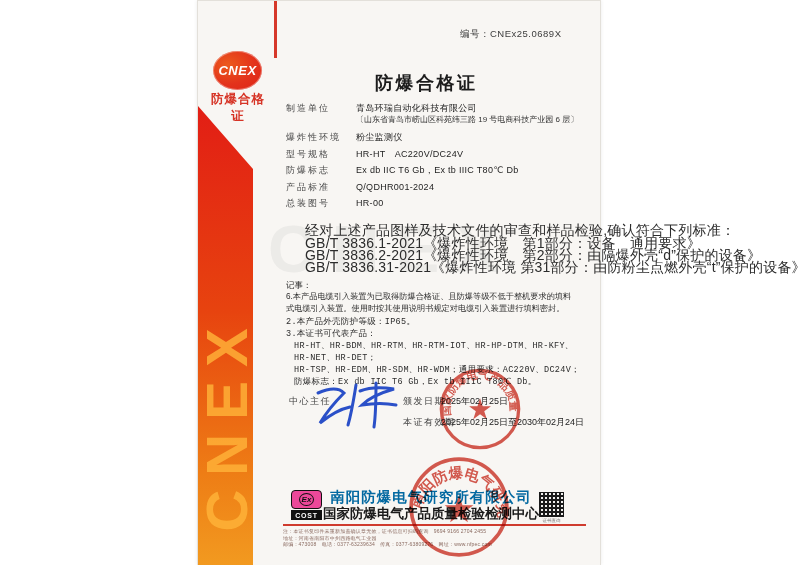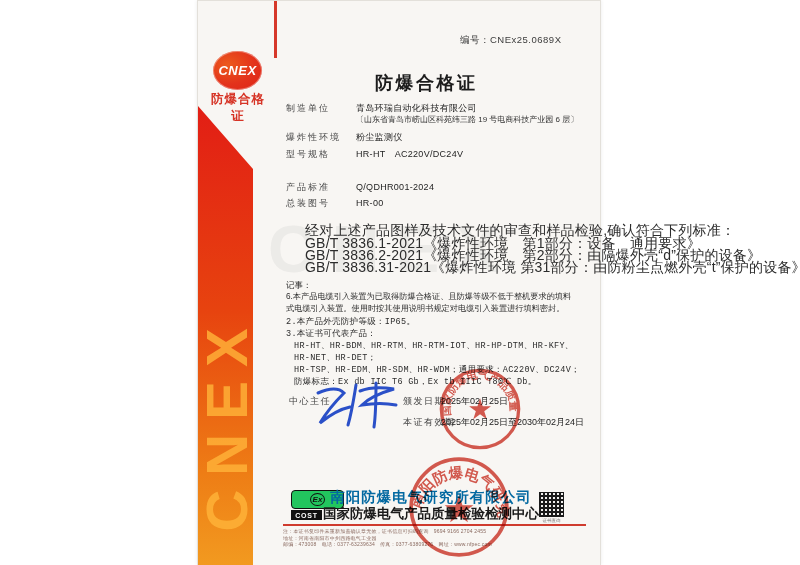--- a/index.html
+++ b/index.html
@@ -24,21 +24,21 @@
   
   .logo-oval { position:absolute; left:15px; top:50px; width:49px; height:39px; border-radius:50%;
     background:radial-gradient(ellipse at 30% 35%, #ec5a1d 0%, #e3321b 55%, #dd2416 100%);
     display:flex; align-items:center; justify-content:center;
     box-shadow:inset 0 0 0 1px rgba(255,255,255,.35); }
   .logo-oval span { color:#fff; font-weight:900; font-style:italic; font-size:13px; letter-spacing:.5px; }
   .logo-caption { position:absolute; left:8px; top:90px; width:64px; text-align:center;
     color:#d63426; font-weight:700; font-size:12.5px; letter-spacing:1px; }
 
   
-  .cert-no { position:absolute; left:262px; top:33px; font-size:9.5px; color:#3c3c3c; letter-spacing:.5px; }
+  .cert-no { position:absolute; left:262px; top:27px; font-size:9.5px; color:#3c3c3c; letter-spacing:.5px; }
   .title { position:absolute; left:177px; top:70px; font-size:18px; font-weight:900; color:#1c1c1c;
     letter-spacing:2.5px; }
 
   
   .wm { position:absolute; left:70px; top:210px; font-size:66px; font-weight:900; letter-spacing:16px;
     color:rgba(160,160,158,.12); pointer-events:none; }
 
   
   .row { position:absolute; left:88px; font-size:9px; color:#222; white-space:nowrap; }
   .row .lbl { display:inline-block; width:70px; color:#4a4a4a; letter-spacing:2px; }
@@ -54,22 +54,22 @@
   
   .so-lbl { position:absolute; font-size:9px; color:#3f3f3f; letter-spacing:1.5px; white-space:nowrap; }
   .so-val { position:absolute; font-size:9px; color:#222; white-space:nowrap; }
   .sig { position:absolute; left:112px; top:378px; width:92px; height:52px; }
 
   
   .stamp { position:absolute; mix-blend-mode:multiply; opacity:.82; }
 
   
   .excost { position:absolute; left:93px; top:489px; width:31px; }
-  .excost .ex-box { width:53px; height:19px; border:1.5px solid #111; border-radius:4px;
-    background:#22c55e; display:flex; align-items:center; justify-content:center;font-style:italic; }
+  .excost .ex-box { width:31px; height:19px; border:1.5px solid #111; border-radius:4px;
+    background:#ec4899; display:flex; align-items:center; justify-content:center;font-style:italic; }
   .excost .ex-mark { font-size:8px; font-weight:700; color:#111; border:1px solid #111;
     border-radius:50%; width:15px; height:13px; display:flex; align-items:center; justify-content:center; }
   .excost .cost-bar { margin-top:1px; width:31px; height:10px; background:#111; color:#fff;
     font-size:7px; font-weight:700; letter-spacing:.8px; display:flex; align-items:center; justify-content:center; }
   .f-company { position:absolute; left:120px; top:487px; width:226px; text-align:center;
     font-size:14.5px; font-weight:900; color:#0369a1; letter-spacing:1px; white-space:nowrap; }
   .f-center { position:absolute; left:113px; top:504px; width:240px; text-align:center;
     font-size:13.5px; font-weight:900; color:#1b1b1b; white-space:nowrap; }
   .f-rule { position:absolute; left:85px; top:523px; width:303px; height:2px; background:#cf3b2e; }
   .fine { position:absolute; left:85px; font-size:5px; color:#8a6a60; white-space:nowrap;
@@ -102,20 +102,23 @@
 
     <div class="row" style="top:101px">
       <span class="lbl">制造单位</span><span class="val">青岛环瑞自动化科技有限公司</span>
     </div>
     <div class="addr" style="top:113px">〔山东省青岛市崂山区科苑纬三路 19 号电商科技产业园 6 层〕</div>
     <div class="row" style="top:130px">
       <span class="lbl">爆炸性环境</span><span class="val">粉尘监测仪</span>
     </div>
     <div class="row" style="top:147px">
       <span class="lbl">型号规格</span><span class="val">HR-HT　AC220V/DC24V</span>
+    </div>
+    <div class="row" style="top:163px">
+      <span class="lbl">防爆标志</span><span class="val">Ex db IIC T6 Gb，Ex tb IIIC T80℃ Db</span>
     </div>
     <div class="row" style="top:180px">
       <span class="lbl">产品标准</span><span class="val">Q/QDHR001-2024</span>
     </div>
     <div class="row" style="top:196px">
       <span class="lbl">总装图号</span><span class="val">HR-00</span>
     </div>
 
     <div class="body-line" style="top:221px">经对上述产品图样及技术文件的审查和样品检验,确认符合下列标准：</div>
     <div class="body-line" style="top:234px">GB/T 3836.1-2021《爆炸性环境　第1部分：设备　通用要求》</div>

